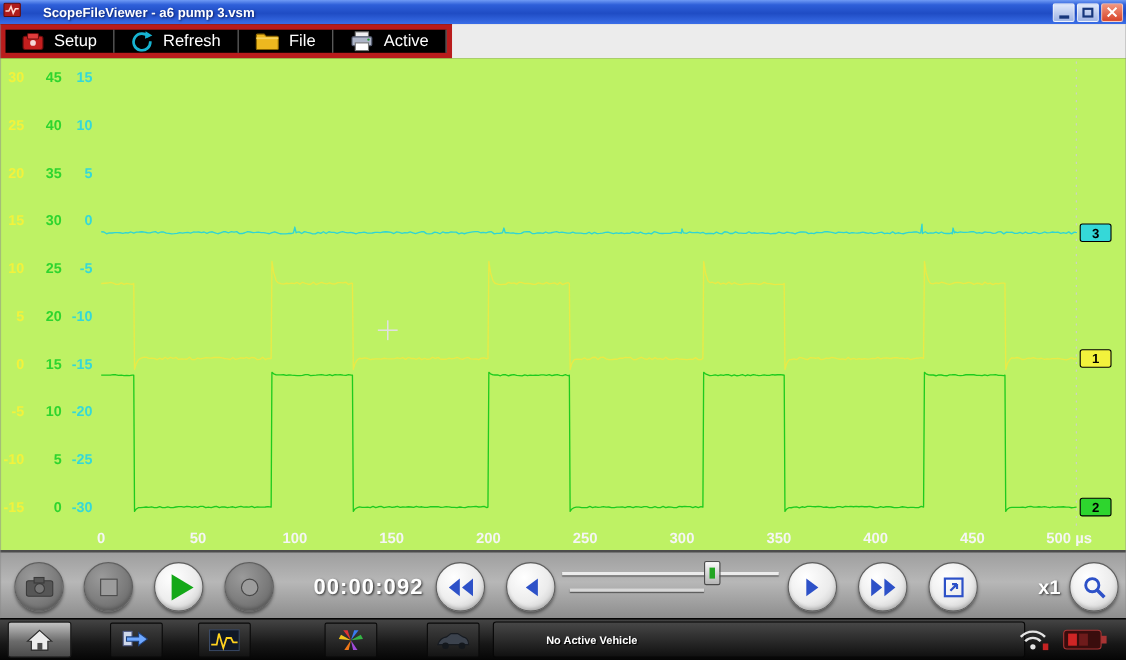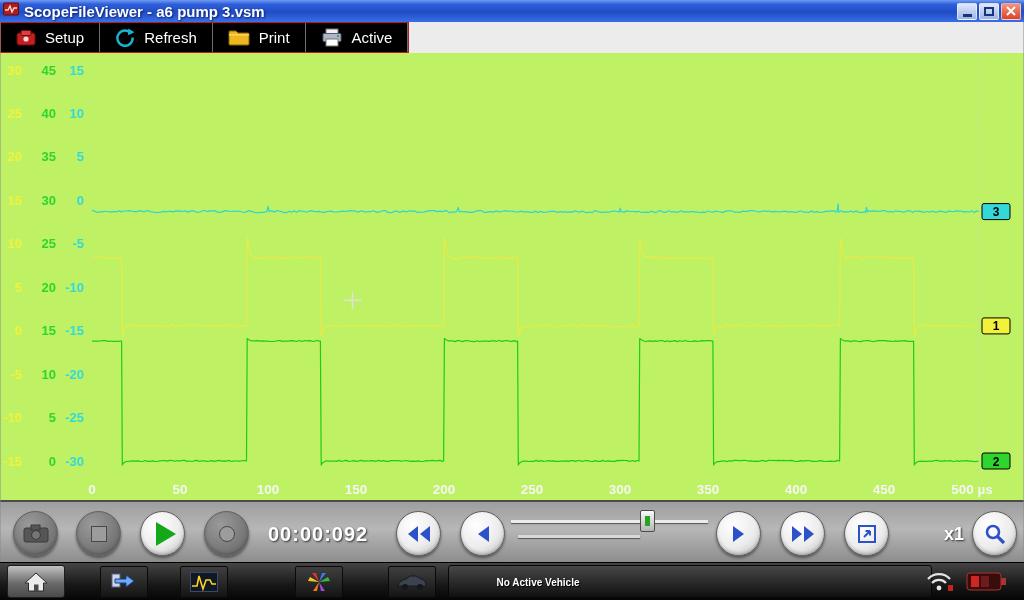--- a/index.html
+++ b/index.html
@@ -3,53 +3,53 @@
 <meta charset="utf-8">
 <style>
   *{box-sizing:border-box;margin:0;padding:0}
   html,body{width:1024px;height:600px;background:#000;font-family:"Liberation Sans",sans-serif;overflow:hidden}
   .app{position:relative;width:1024px;height:600px;background:#000}
 
   
   .titlebar{position:absolute;top:0;left:0;width:100%;height:22px;
     background:linear-gradient(180deg,#6f9bf5 0%,#2e5fd9 20%,#1f4cc4 55%,#3a6ee8 100%);
     display:flex;align-items:center;padding:0 3px}
-  .titlebar .title{color:#fff;font-size:15px;font-weight:bold;margin-left:5px;
+  .titlebar .title{color:#fff;font-size:12px;font-weight:bold;margin-left:20px;
     text-shadow:1px 1px 2px #0a1f66;flex:1;white-space:nowrap}
   .winbtns{display:flex;gap:2px}
   .winbtn{width:20px;height:17px;border-radius:2px;display:flex;align-items:center;justify-content:center;
     border:1px solid rgba(255,255,255,.55);cursor:pointer}
   .winbtn.minmax{background:linear-gradient(180deg,#dfe8fb,#9fb4e4)}
   .winbtn.close{background:linear-gradient(180deg,#f2967e,#d8442a)}
   .gl-min{width:9px;height:3px;background:#16367c;margin-top:8px;display:block}
   .gl-max{width:10px;height:9px;border:2px solid #16367c;display:block}
 
   
   .toolbar{position:absolute;top:22px;left:0;width:100%;height:31px;background:#ececec;display:flex}
-  .toolbar-strip{display:flex;background:#000;border:1px solid #b91c1c;height:31px}
+  .toolbar-strip{display:flex;background:#000;border:5px solid #b91c1c;height:31px}
   .tb-btn{display:flex;align-items:center;gap:9px;padding:0 15px;border-right:1px solid #6e6e6e;
     color:#fff;font-size:15px;cursor:pointer;white-space:nowrap}
   .toolbar-rest{flex:1;background:#ececec}
 
   
   .scope{position:absolute;top:53px;left:0;width:1024px;height:447px;background:#bef264}
 
   
   .controls{position:absolute;top:500px;left:0;width:1024px;height:62px;
     background:linear-gradient(180deg,#9e9e9e 0%,#b7b7b7 45%,#8d8d8d 100%);border-top:2px solid #4c4c4c}
   .cbtn{position:absolute;top:9px;width:45px;height:45px;border-radius:50%;
     background:radial-gradient(circle at 36% 30%,#ffffff 0%,#ececec 55%,#bdbdbd 100%);
     border:1px solid #5f5f5f;box-shadow:0 2px 3px rgba(0,0,0,.45),inset 0 -2px 3px rgba(0,0,0,.18);
     display:flex;align-items:center;justify-content:center;cursor:pointer}
   .cbtn.disabled{background:radial-gradient(circle at 36% 30%,#9a9a9a 0%,#7c7c7c 55%,#5f5f5f 100%)}
   .glyph-play{width:0;height:0;border-left:20px solid #14a818;border-top:12px solid transparent;
     border-bottom:12px solid transparent;margin-left:6px}
   .glyph-stop{width:16px;height:16px;background:#9c9c9c;border:1px solid #474747;display:block}
   .glyph-rec{width:16px;height:16px;border-radius:50%;background:#9c9c9c;border:1px solid #474747;display:block}
-  .time{position:absolute;left:268px;top:21px;width:134px;color:#fff;font-size:20px;
+  .time{position:absolute;left:268px;top:21px;width:134px;text-align:center;color:#fff;font-size:20px;
     font-weight:bold;text-shadow:1px 1px 2px #333;letter-spacing:1px}
   .zoom-label{position:absolute;left:916px;top:22px;width:48px;text-align:right;color:#fff;
     font-size:18px;font-weight:bold;text-shadow:1px 1px 2px #333}
   .slider-track{position:absolute;left:511px;top:18px;width:197px;height:3px;background:#ececec;box-shadow:0 1px 1px #555;cursor:pointer}
   .slider-track2{position:absolute;left:518px;top:33px;width:122px;height:3px;background:#d8d8d8;box-shadow:0 1px 1px #555;cursor:pointer}
   .slider-handle{position:absolute;left:640px;top:8px;width:15px;height:22px;
     background:linear-gradient(180deg,#fafafa,#b5b5b5);border:1px solid #4c4c4c;border-radius:2px;
     display:flex;align-items:center;justify-content:center;cursor:grab}
   .slider-handle span{width:5px;height:10px;background:#23a523;display:block}
 
@@ -114,21 +114,21 @@
             <path d="M16.5 6 A8 8 0 1 0 18 10" fill="none" stroke="#17b3d1" stroke-width="2.6"></path>
             <polygon points="13.5,0.5 20,4.5 13,7.5" fill="#17b3d1"></polygon>
           </svg>
         <span>Refresh</span>
       </div>
       <div class="tb-btn">
         <svg width="22" height="18" viewBox="0 0 22 18">
             <path d="M1 3 a1 1 0 0 1 1 -1 h6 l2 2 h10 a1 1 0 0 1 1 1 v10 a1 1 0 0 1 -1 1 h-18 a1 1 0 0 1 -1 -1 z" fill="#edb81f" stroke="#8a6400"></path>
             <rect x="1" y="5" width="20" height="1.6" fill="#f7d35e"></rect>
           </svg>
-        <span>Print</span>
+        <span>File</span>
       </div>
       <div class="tb-btn">
         <svg width="22" height="19" viewBox="0 0 22 19">
             <rect x="5" y="1" width="12" height="5" fill="#f0f0f0" stroke="#777"></rect>
             <rect x="2" y="5.5" width="18" height="8" rx="1" fill="#aeb6c8" stroke="#525a6e"></rect>
             <rect x="5" y="11" width="12" height="7" fill="#ffffff" stroke="#777"></rect>
             <circle cx="17" cy="8" r="1.1" fill="#2a9a3a"></circle>
           </svg>
         <span>Active</span>
       </div>

